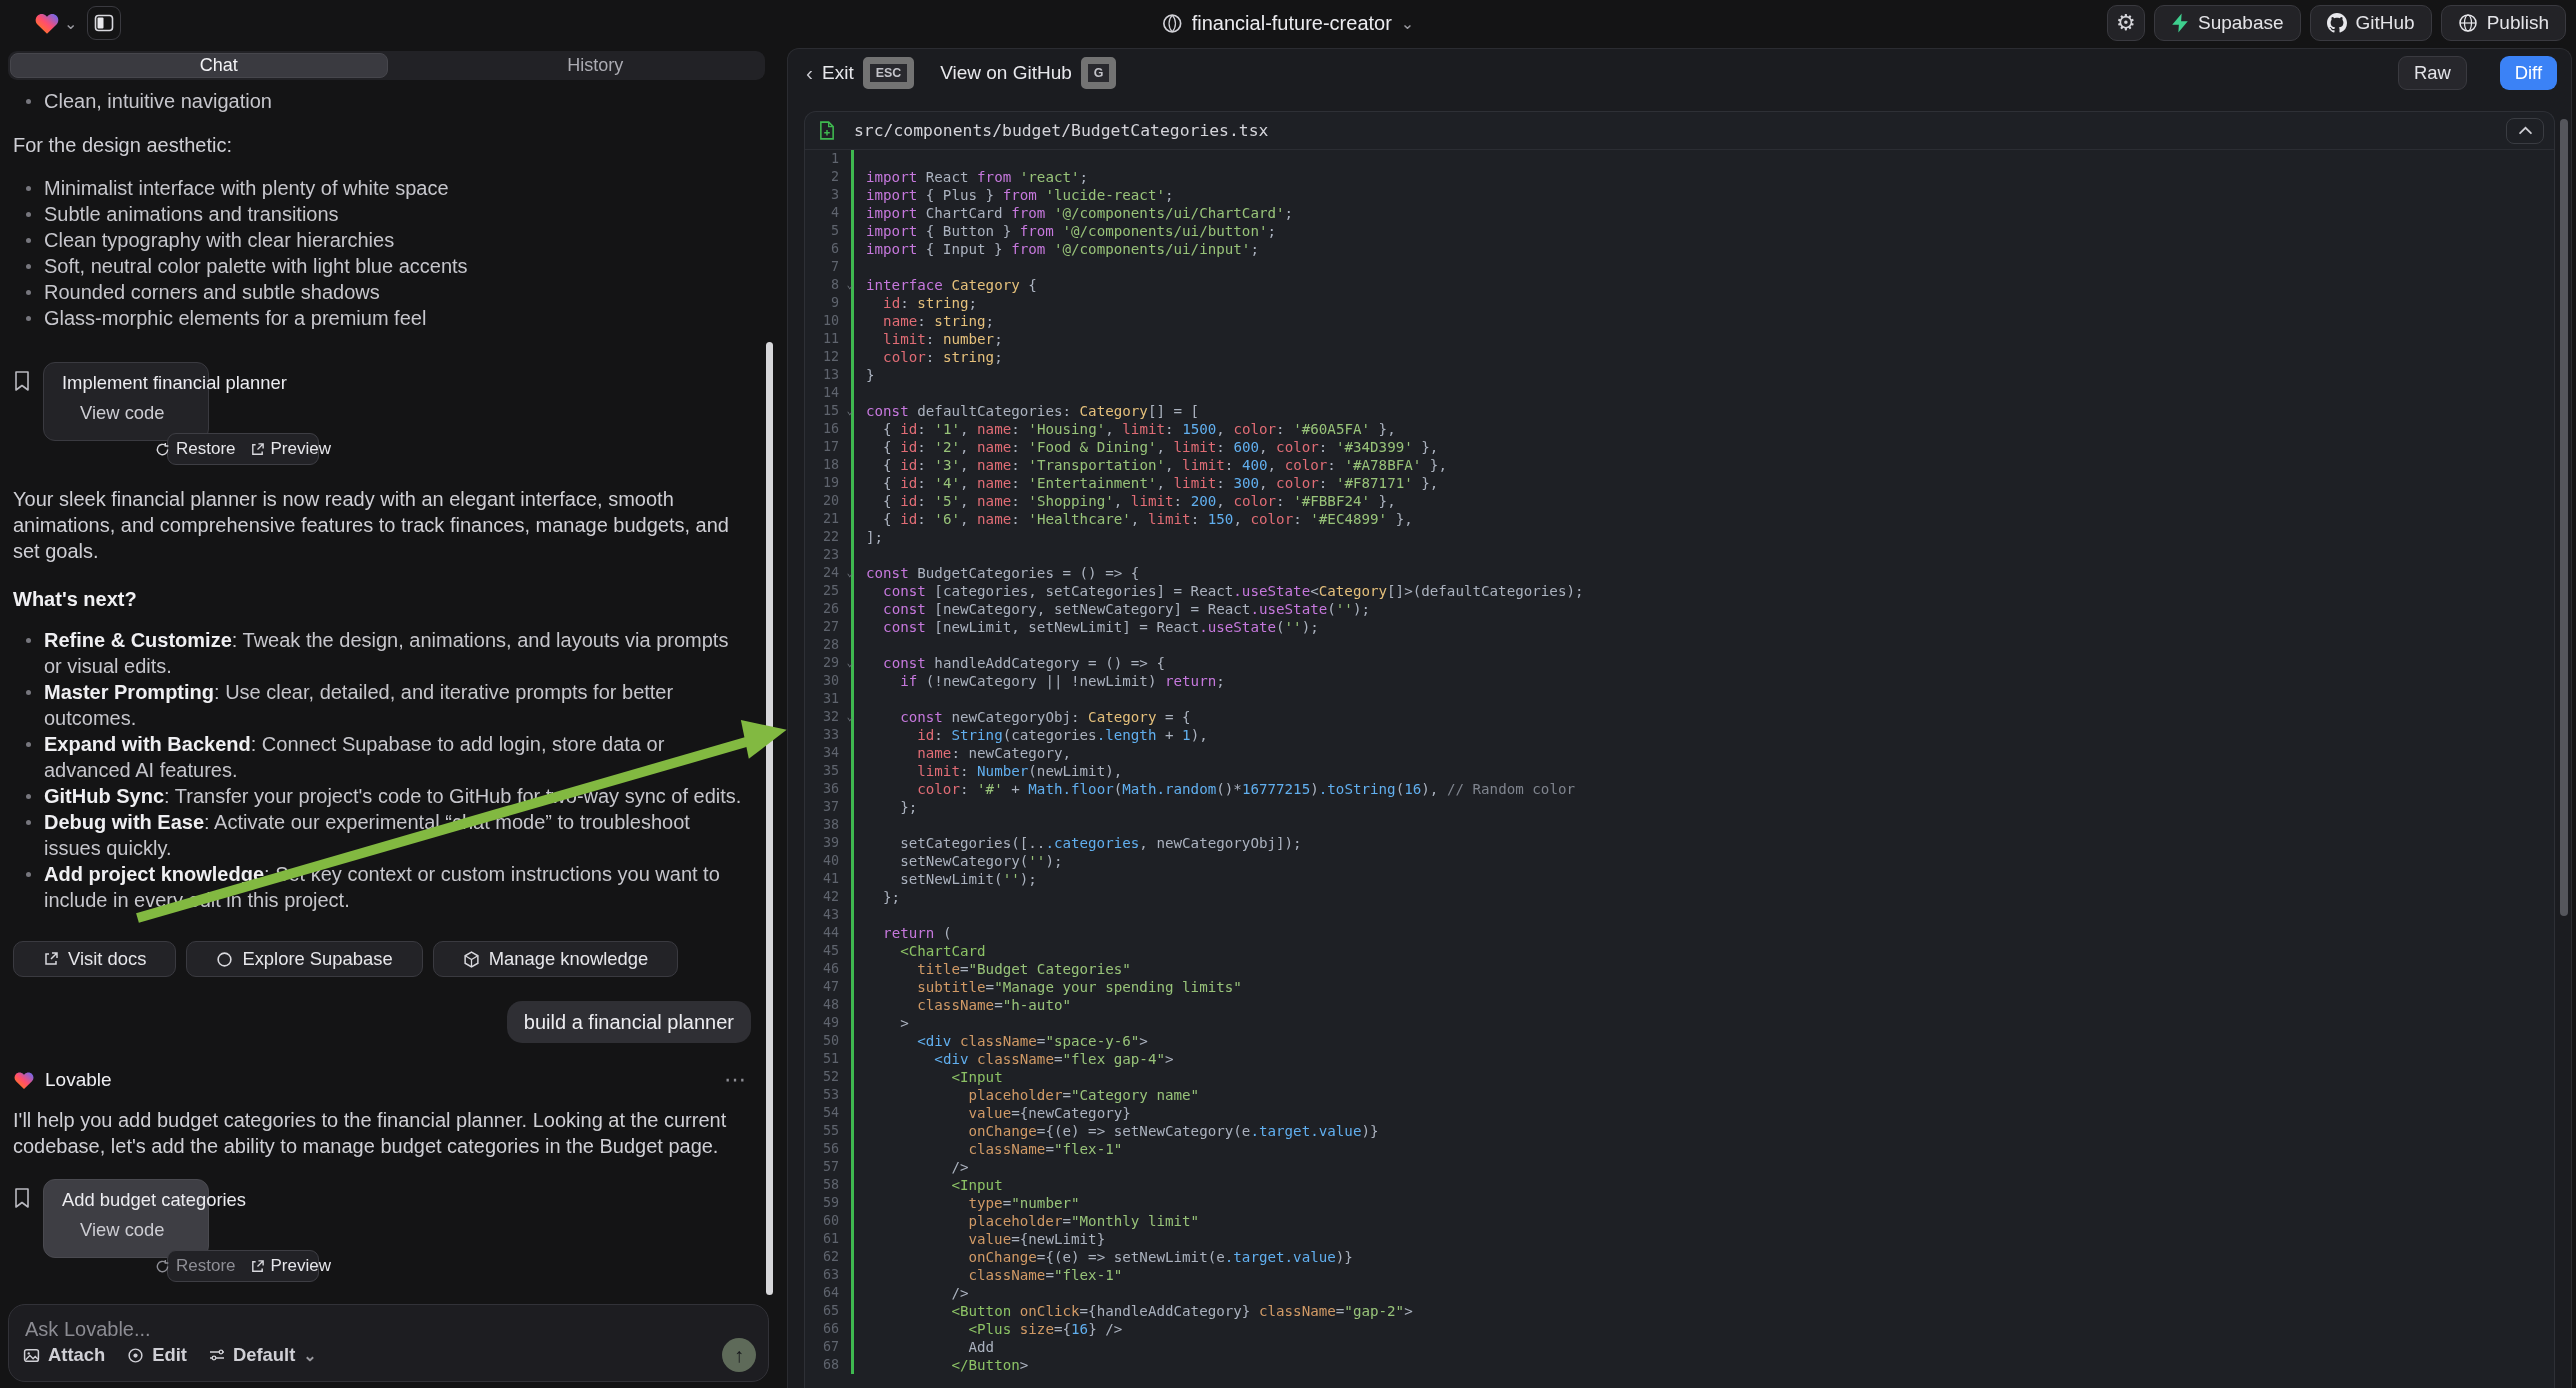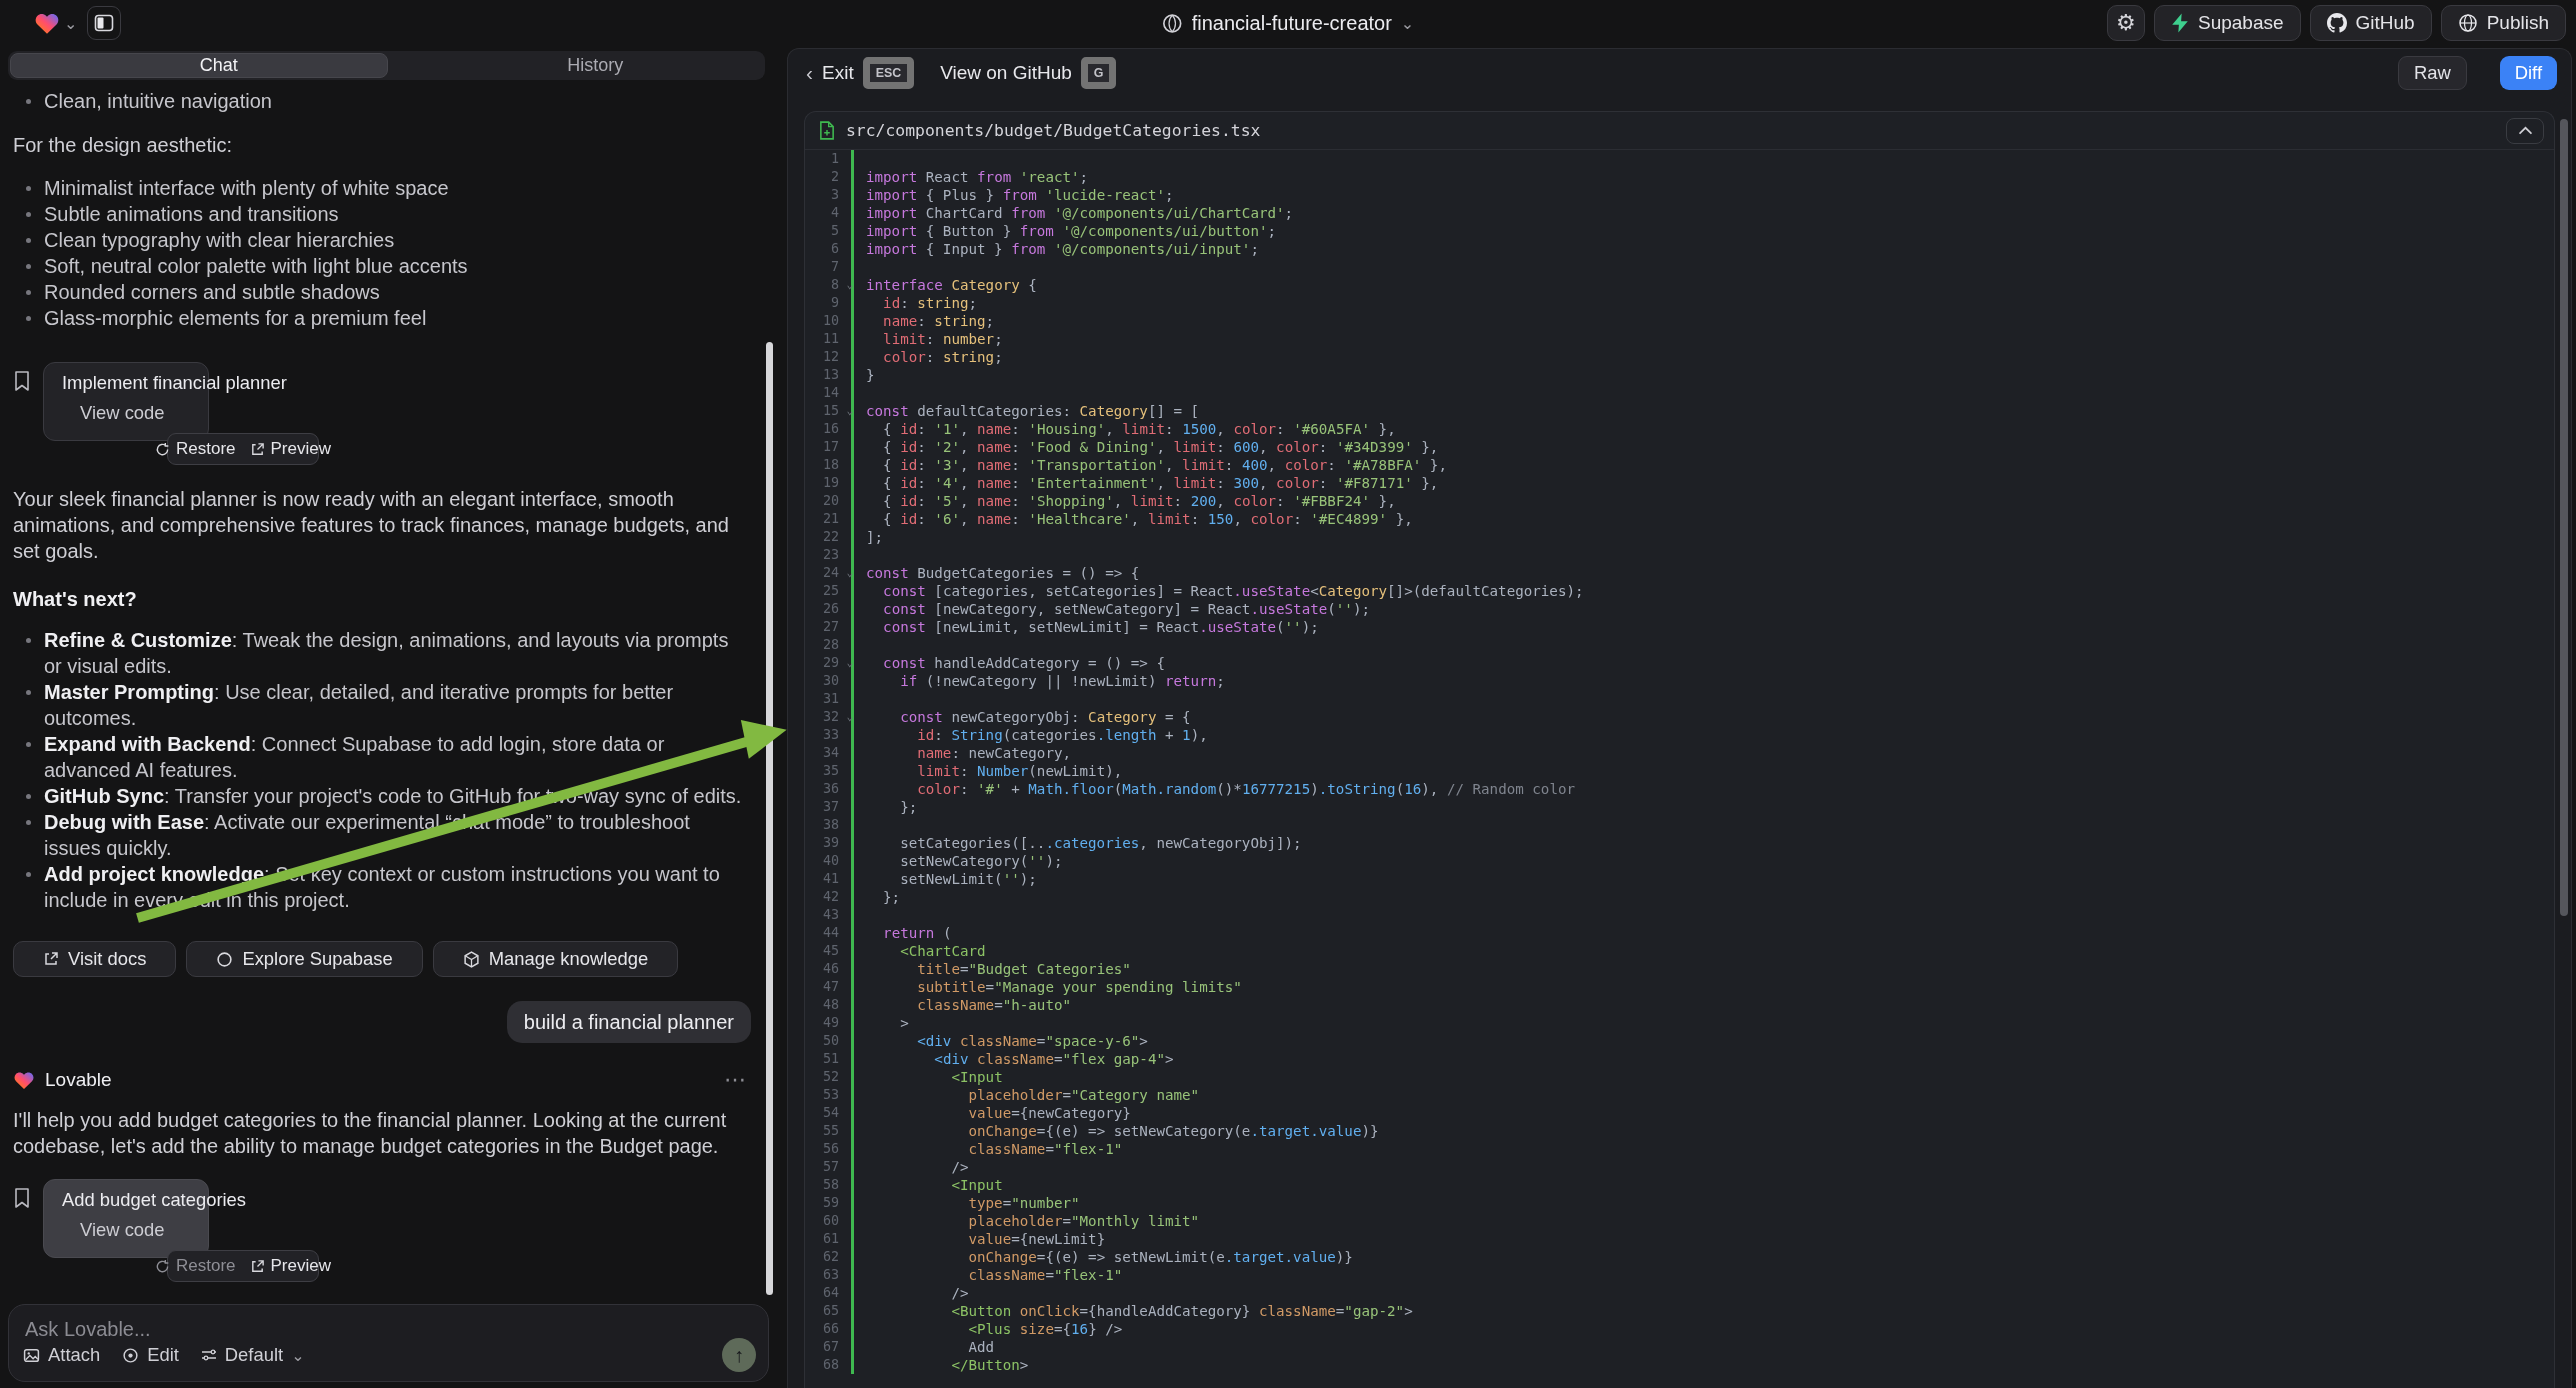--- a/index.html
+++ b/index.html
@@ -64,21 +64,21 @@
   .lov-row { display:flex; align-items:center; gap:10px; max-width:735px; }
   .lov-name { font-size:19px; color:#f0f0f3; }
   .lov-row .spacer { flex:1; }
   .more-dots { color:#8d8d94; font-size:22px; letter-spacing:2px; }
 
   .ask-box { position:absolute; left:8px; right:16px; bottom:6px; height:78px;
     background:#1d1d21; border:1px solid #323238; border-radius:17px; padding:13px 14px 10px 16px; }
   .ask-ph { font-size:20px; color:#8b8b92; }
   .ask-controls { position:absolute; left:14px; right:12px; bottom:9px; display:flex;
     align-items:center; gap:22px; font-size:18.4px; color:#cfcfd5; }
-  .ask-ctrl { display:flex; align-items:center; gap:8px; }
+  .ask-ctrl { display:flex; align-items:center; gap:8px;font-weight:bold; }
   .ask-controls .spacer { flex:1; }
   .send-btn { width:34px; height:34px; border-radius:50%; background:#5e6a59;
     display:flex; align-items:center; justify-content:center; color:#17181c; font-size:20px; font-weight:700; }
 
   .arrow-svg { position:absolute; inset:0; width:2576px; height:1388px; pointer-events:none; z-index:60; }
 
   
   .code-panel { position:absolute; left:787px; top:48px; width:1785px; height:1340px;
     background:#1b1c20; border:1px solid #2b2c31; border-bottom:none; border-radius:12px 12px 0 0; overflow:hidden; }
   .cp-header { height:48px; display:flex; align-items:center; padding:0 14px 0 18px; gap:26px; }
@@ -87,21 +87,21 @@
   .kbd { font-size:12.4px; color:#c3c3c9; border:7px solid #737373; background:#29292e;
     border-radius:5px; padding:2px 6px; font-weight:700; }
   .cp-header .spacer { flex:1; }
   .seg-btn { height:34px; padding:0 15px; display:flex; align-items:center; border-radius:9px;
     font-size:18.4px; }
   .seg-raw { background:#27272c; border:1px solid #3a3a40; color:#e3e3e8; margin-right:7px; }
   .seg-diff { color:#fff; }
 
   .file-card { position:absolute; left:16px; right:16px; top:62px; bottom:0;
     background:#1e2025; border:1px solid #2e3036; border-bottom:none; border-radius:12px 12px 0 0; overflow:hidden; }
-  .fc-header { height:38px; display:flex; align-items:center; gap:11px; padding:0 10px 0 14px;
+  .fc-header { height:38px; display:flex; align-items:center; gap:19px; padding:0 10px 0 14px;
     border-bottom:1px solid #2b2d33; }
   .fc-path { font-family:"DejaVu Sans Mono", monospace; font-size:16.4px; color:#d4d4da; flex:1; }
   .collapse-btn { width:38px; height:26px; border:1px solid #3a3c42; border-radius:8px;
     display:flex; align-items:center; justify-content:center; color:#cfcfd5; }
 
   .code-lines { position:absolute; left:0; right:0; top:38px; bottom:0; overflow:hidden;
     font-family:"DejaVu Sans Mono", monospace; font-size:14.2px; }
   .cl { display:flex; height:18px; line-height:18px; white-space:pre; }
   .ln { flex:0 0 34px; text-align:right; color:#5f646e; font-size:13.4px; position:relative; }
   .fold { position:absolute; right:-14px; top:0; color:#71767f; font-size:11px; }

